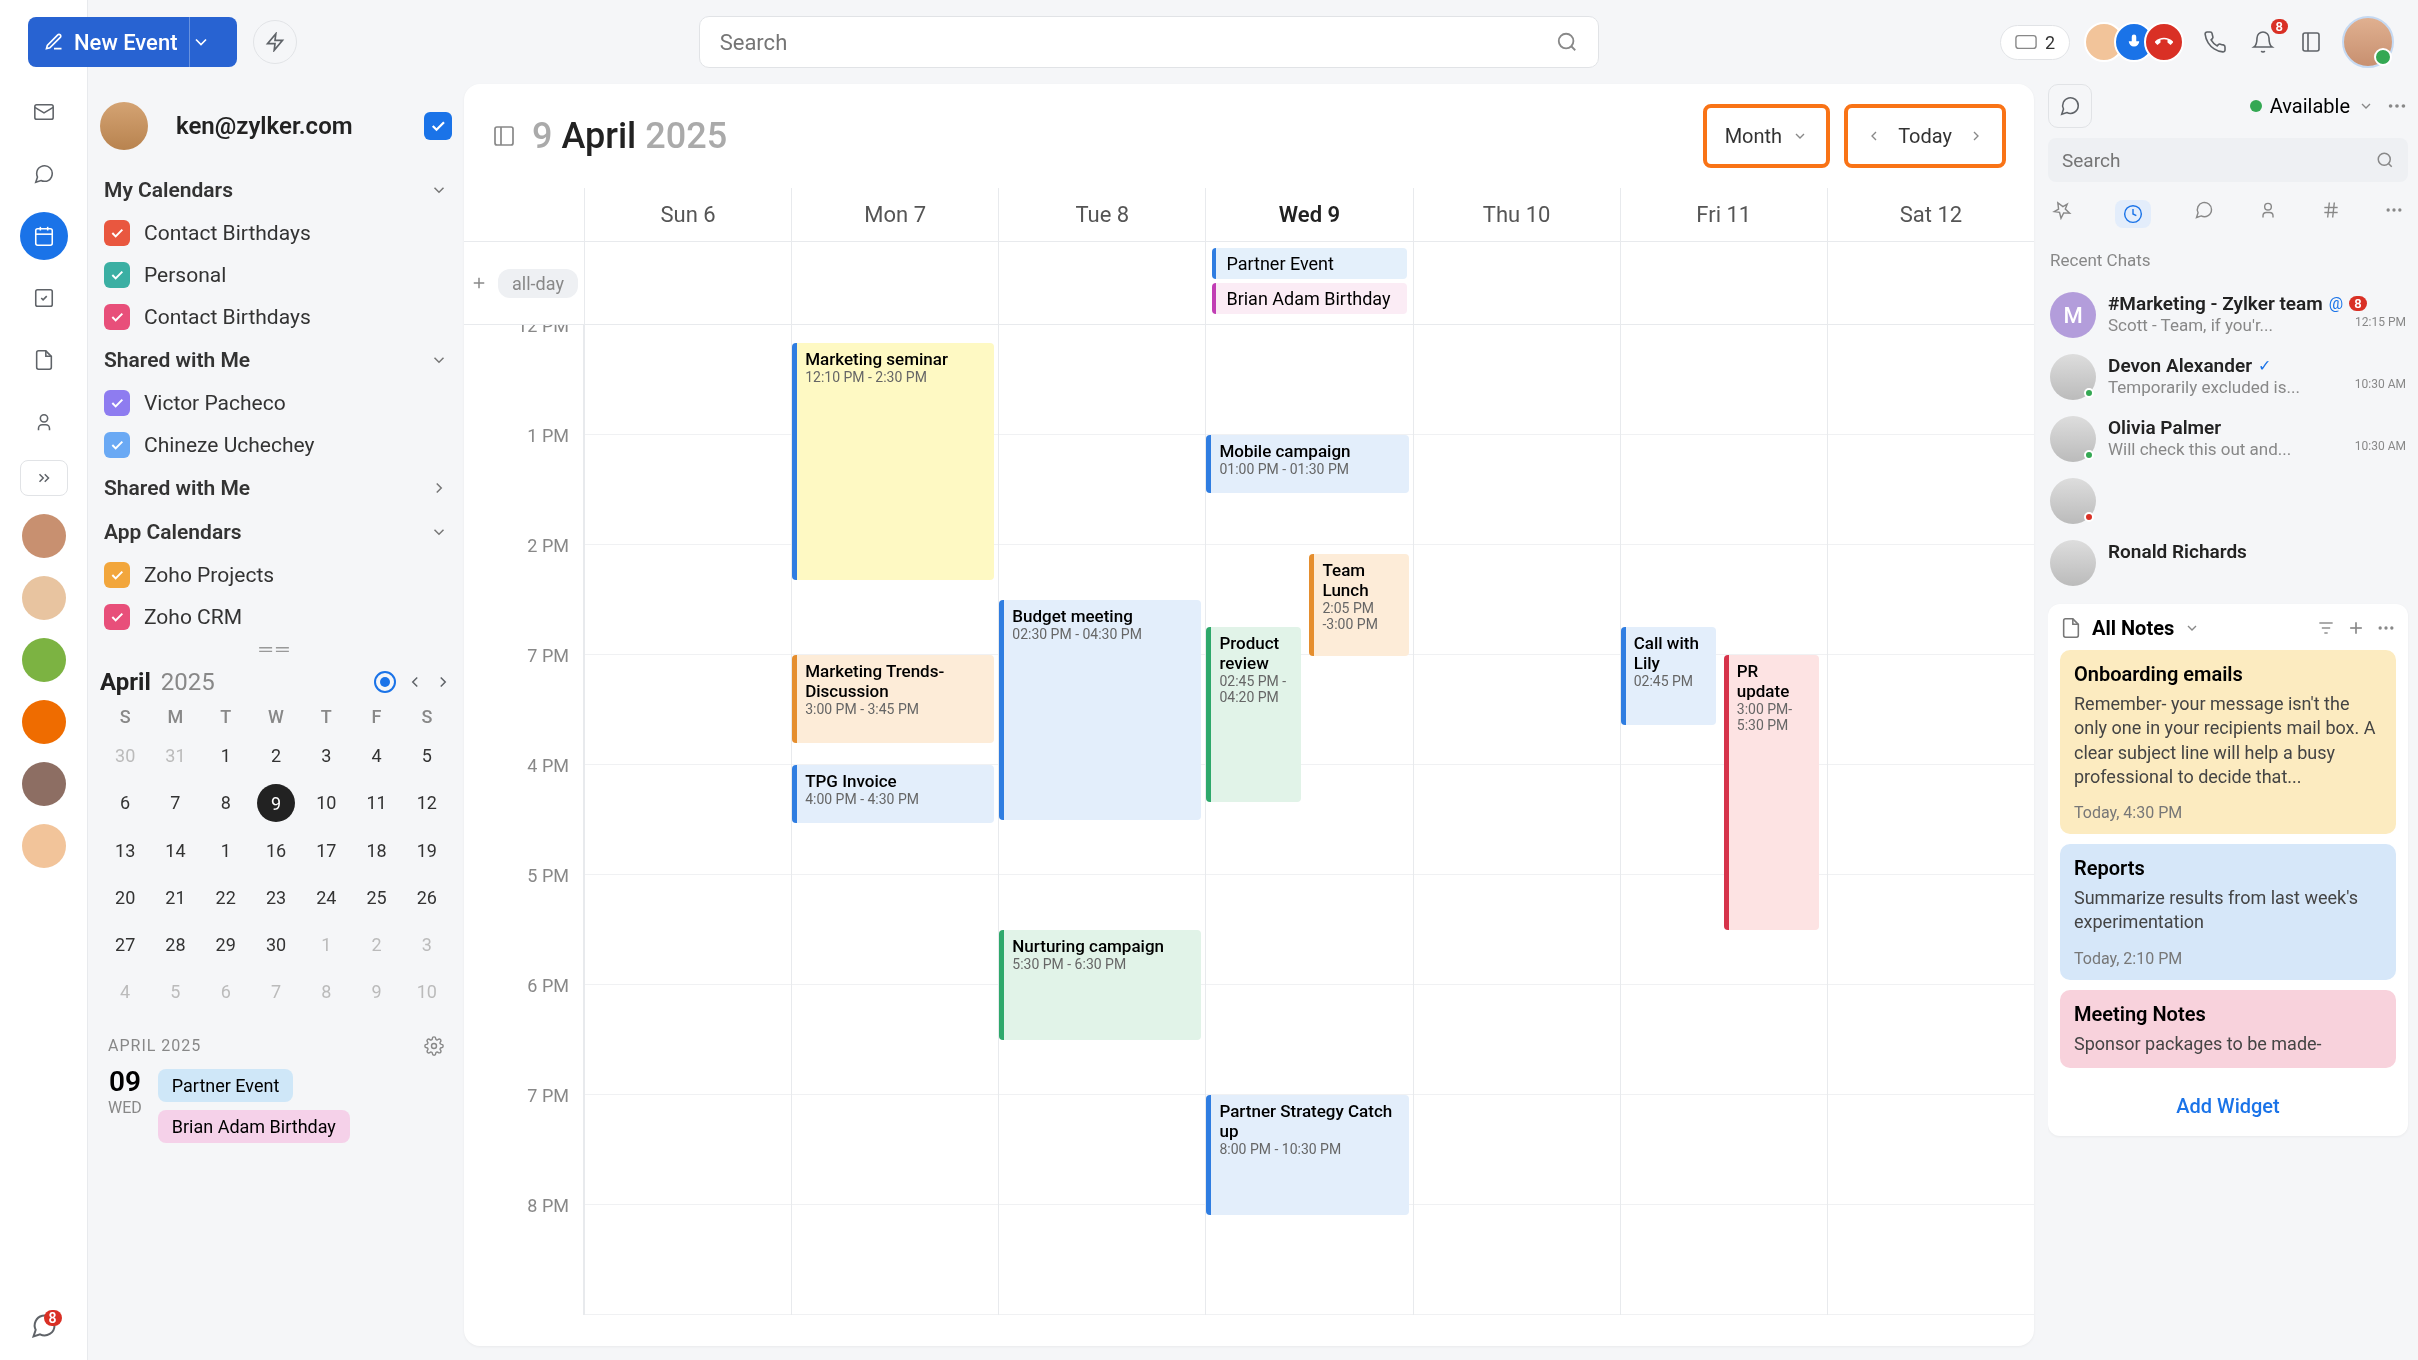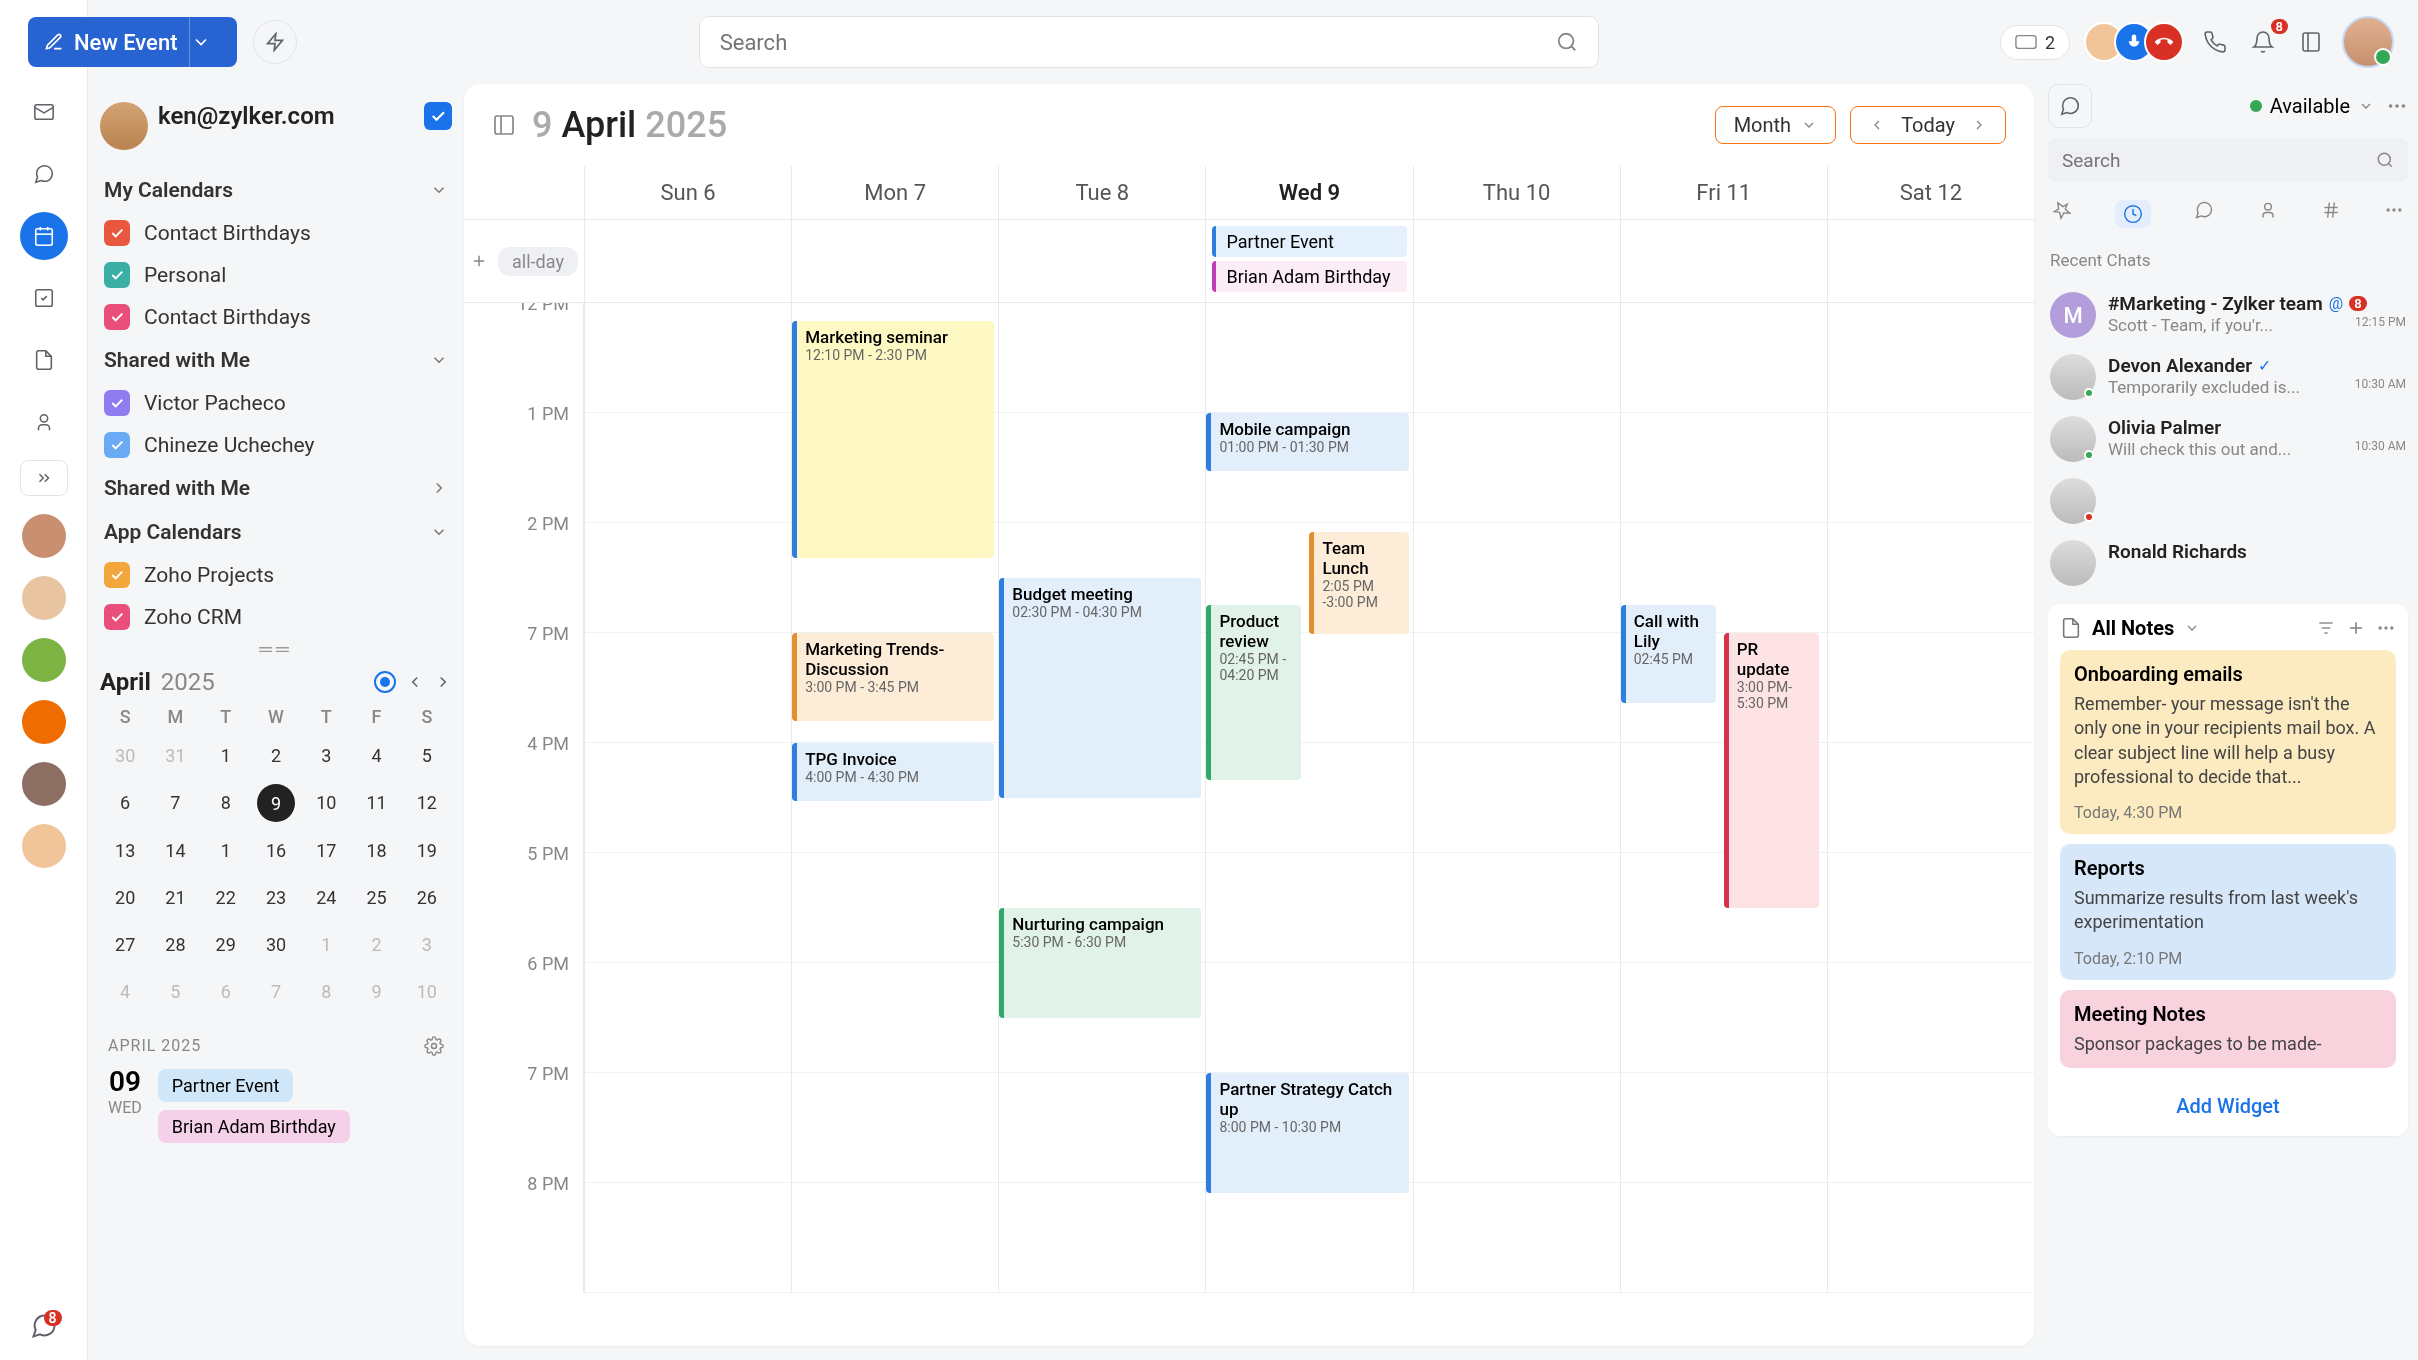--- a/index.html
+++ b/index.html
@@ -25,21 +25,21 @@
 .pill{display:flex;align-items:center;gap:8px;background:#fff;border:1px solid #e1e3e6;border-radius:24px;padding:6px 14px;font-size:18px;color:#333}
 .tr-ico{width:34px;height:34px;display:flex;align-items:center;justify-content:center;color:#5f6368;cursor:pointer;position:relative}
 .tr-ico svg{width:24px;height:24px}
 .tr-badge{position:absolute;top:-6px;right:-8px;background:#d93025;color:#fff;font-size:13px;border-radius:9px;padding:0 5px;font-weight:600}
 .profile-avatar{width:52px;height:52px;border-radius:50%;border:2px solid #c5d9f2;position:relative}
 .profile-avatar::after{content:"";position:absolute;bottom:0;right:0;width:14px;height:14px;background:#34a853;border-radius:50%;border:2px solid #fff}
 .circ{width:40px;height:40px;border-radius:50%}
 
 .main{flex:1;display:flex;padding-top:84px;min-width:0}
 .sidebar{width:376px;padding:18px 12px;display:flex;flex-direction:column;overflow:hidden;flex-shrink:0}
-.acct{display:flex;gap:10px;margin-bottom:18px}
+.acct{display:flex;align-items:center;gap:28px;margin-bottom:18px}
 .acct-avatar{width:48px;height:48px;border-radius:50%;background:#ddd}
 .acct-email{font-size:24px;font-weight:600;color:#222}
 .acct-chk{margin-left:auto;width:28px;height:28px;background:#1a73e8;border-radius:6px;display:flex;align-items:center;justify-content:center;color:#fff}
 .grp-hdr{display:flex;align-items:center;font-size:21px;font-weight:600;color:#333;padding:10px 4px;cursor:pointer}
 .grp-hdr svg{margin-left:auto;color:#777}
 .cal-item{display:flex;align-items:center;gap:14px;padding:8px 4px;font-size:21px;color:#333}
 .cal-chk{width:26px;height:26px;border-radius:6px;display:flex;align-items:center;justify-content:center;color:#fff}
 .mini-handle{text-align:center;color:#999;font-size:18px;letter-spacing:4px}
 .mini-cal{margin-top:8px}
 .mc-hdr{display:flex;align-items:center;gap:10px}
@@ -62,21 +62,21 @@
 .ad-num{font-size:28px;font-weight:600}
 .ad-wd{font-size:16px;color:#888}
 .chip{display:inline-block;padding:6px 14px;border-radius:8px;font-size:18px;margin:4px 0}
 
 .cal-area{flex:1;background:#fff;border-radius:16px;margin:0 14px 14px 0;display:flex;flex-direction:column;overflow:hidden;box-shadow:0 1px 3px rgba(0,0,0,.05)}
 .cal-head{display:flex;align-items:center;padding:20px 28px}
 .panel-tgl{color:#888;margin-right:16px}
 .cal-date{font-size:36px;font-weight:700;color:#222}
 .cal-date span{color:#aaa;font-weight:500}
 .cal-controls{margin-left:auto;display:flex;gap:14px}
-.cal-btn{border:1px solid #f97316;border-radius:8px;padding:6px 18px;font-size:20px;display:flex;align-items:center;gap:10px;color:#333;cursor:pointer;background:#fff}
+.cal-btn{border:4px solid #f97316;border-radius:8px;padding:16px 18px;font-size:20px;display:flex;align-items:center;gap:10px;color:#333;cursor:pointer;background:#fff}
 .cal-btn .chev{color:#888}
 .dayhdr{display:grid;grid-template-columns:120px repeat(7,1fr);border-bottom:1px solid #e8eaed}
 .dayhdr div{text-align:center;padding:14px 0;font-size:22px;color:#555;border-left:1px solid #e8eaed}
 .dayhdr div.today{color:#222;font-weight:600}
 .dayhdr div:first-child{border-left:none}
 .allday-row{display:grid;grid-template-columns:120px repeat(7,1fr);border-bottom:1px solid #e8eaed}
 .allday-lbl{display:flex;align-items:center;justify-content:center;gap:10px;color:#888;padding:14px 0}
 .allday-chip{background:#eef0f3;border-radius:12px;padding:4px 14px;font-size:18px}
 .allday-cell{border-left:1px solid #e8eaed;padding:6px}
 .ad-evt{border-left:4px solid;padding:5px 10px;font-size:18px;border-radius:4px;margin-bottom:4px}

